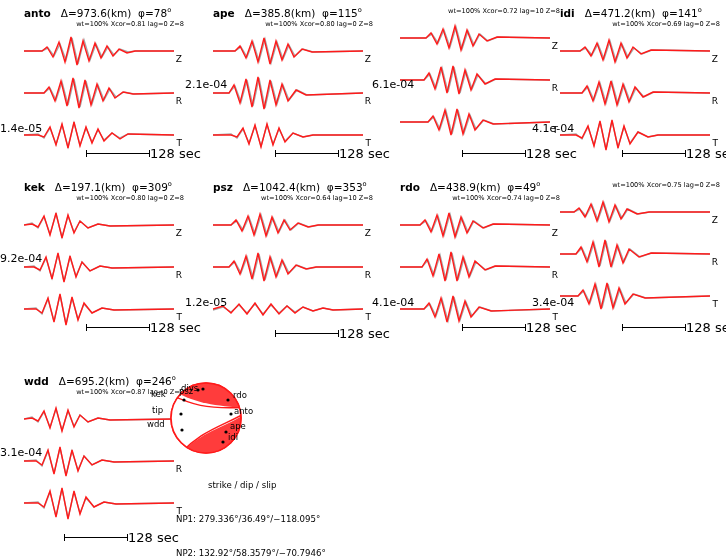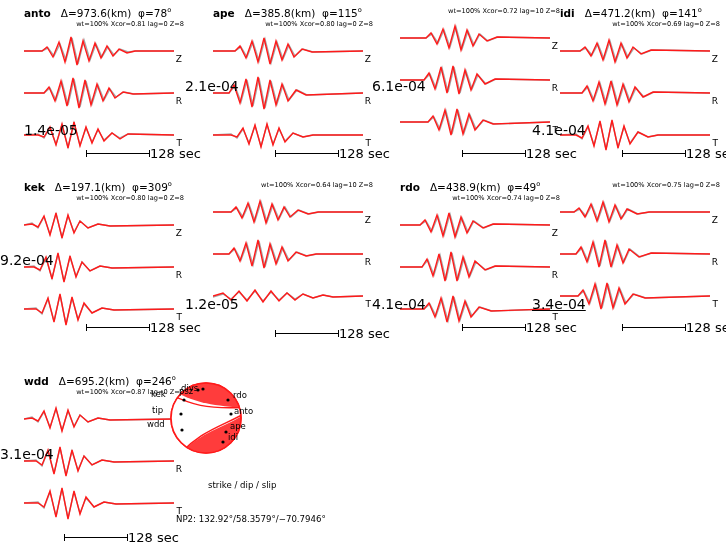--- a/index.html
+++ b/index.html
@@ -12,21 +12,21 @@
 
   .station{position:absolute;}
   .st-title{font-size:10.5px;white-space:nowrap;letter-spacing:0px;}
   .st-title .code{font-weight:bold;}
   .st-sub{font-size:6.6px;white-space:nowrap;margin-top:1px;text-align:right;}
 
   .traces{position:relative;margin-top:2px;}
   .trace{position:relative;height:42px;}
   .trace svg{display:block;position:absolute;left:0;top:0;}
   .comp{position:absolute;right:2px;font-size:9px;top:24px;}
-  .amp{position:absolute;font-size:14px;white-space:nowrap;}
+  .amp{position:absolute;font-size:11px;white-space:nowrap;}
 
   .scalebar{position:absolute;}
   .scalebar .bar{position:relative;height:7px;border-left:1px solid #000;border-right:1px solid #000;}
   .scalebar .bar:after{content:"";position:absolute;left:0;right:0;top:3px;border-top:1px solid #000;}
   .scalebar .lbl{position:absolute;left:64px;top:-4px;font-size:13px;white-space:nowrap;}
 
   
   .beachball{position:absolute;}
   .bb-label{position:absolute;font-size:8.5px;white-space:nowrap;}
 
@@ -66,21 +66,21 @@
         <span class="comp">R</span>
       </div>
       <div class="trace">
         <svg width="150" height="42" viewBox="0 0 150 42">
           <path d="M0 21 L14 20 L20 24 L26 14 L32 30 L38 11 L44 33 L50 9 L56 31 L62 14 L68 28 L74 16 L80 26 L88 19 L96 24 L104 20 L150 21" fill="none" stroke="#a6a6a6" stroke-width="1.4"></path>
           <path d="M0 21 L14 21 L20 23 L26 13 L32 31 L38 10 L44 34 L50 8 L56 32 L62 13 L68 29 L74 15 L80 27 L88 19 L96 25 L104 20 L150 21" fill="none" stroke="#ff1a1a" stroke-width="1.4"></path>
         </svg>
         <span class="comp">T</span>
       </div>
     </div>
-    <div class="amp" style="left:-24px;top:116px;padding-left:24px;">1.4e-05</div>
+    <div class="amp" style="left:-24px;top:116px;">1.4e-05</div>
     <div class="scalebar" style="left:62px;top:144px;width:64px;">
       <div class="bar"></div>
       <div class="lbl">128 sec</div>
     </div>
   </div>
 
   <div class="station" style="left:213px;top:6px;width:160px;">
     <div class="st-title">
       <span class="code">ape</span>
       &nbsp; Δ=<span>385.8</span>(km)
@@ -237,20 +237,25 @@
       </div>
     </div>
     <div class="amp" style="left:-24px;top:72px;">9.2e-04</div>
     <div class="scalebar" style="left:62px;top:144px;width:64px;">
       <div class="bar"></div>
       <div class="lbl">128 sec</div>
     </div>
   </div>
 
   <div class="station" style="left:213px;top:180px;width:160px;">
+    <div class="st-title">
+      <span class="code">psz</span>
+      &nbsp; Δ=<span>1042.4</span>(km)
+      &nbsp;φ=<span>353</span><sup>o</sup>
+    </div>
     <div class="st-sub">
       wt=<span>100%</span>
       Xcor=<span>0.64</span>
       lag=<span>10</span>
       Z=<span>8</span>
     </div>
     <div class="traces">
       <div class="trace">
         <svg width="150" height="42" viewBox="0 0 150 42">
           <path d="M0 21 L18 21 L24 17 L30 26 L36 13 L42 30 L48 11 L54 31 L60 14 L66 28 L72 16 L78 26 L86 19 L96 23 L106 21 L150 21" fill="none" stroke="#a6a6a6" stroke-width="1.4"></path>
@@ -345,21 +350,21 @@
         <span class="comp">R</span>
       </div>
       <div class="trace">
         <svg width="150" height="42" viewBox="0 0 150 42">
           <path d="M0 21 L18 21 L24 16 L30 28 L36 10 L42 33 L48 9 L54 32 L60 14 L66 28 L74 19 L86 23 L150 21" fill="none" stroke="#a6a6a6" stroke-width="1.4"></path>
           <path d="M0 21 L18 21 L23 15 L29 29 L35 9 L41 34 L47 8 L53 33 L59 13 L65 29 L73 19 L85 23 L150 21" fill="none" stroke="#ff1a1a" stroke-width="1.4"></path>
         </svg>
         <span class="comp">T</span>
       </div>
     </div>
-    <div class="amp" style="left:-28px;top:116px;text-decoration:underline;">3.4e-04</div>
+    <div class="amp" style="left:-28px;top:116px;">3.4e-04</div>
     <div class="scalebar" style="left:62px;top:144px;width:64px;">
       <div class="bar"></div>
       <div class="lbl">128 sec</div>
     </div>
   </div>
 
   <div class="station" style="left:24px;top:374px;width:160px;">
     <div class="st-title">
       <span class="code">wdd</span>
       &nbsp; Δ=<span>695.2</span>(km)
@@ -439,20 +444,21 @@
   <div class="bb-label" style="left:151px;top:389px;">kek</div>
   <div class="bb-label" style="left:233px;top:390px;">rdo</div>
   <div class="bb-label" style="left:152px;top:405px;">tip</div>
   <div class="bb-label" style="left:234px;top:406px;">anto</div>
   <div class="bb-label" style="left:147px;top:419px;">wdd</div>
   <div class="bb-label" style="left:230px;top:421px;">ape</div>
   <div class="bb-label" style="left:228px;top:432px;">idi</div>
 
   <div class="solution" style="left:176px;top:457px;">
     <div><span style="margin-left:32px;">strike / dip / slip</span></div>
+    <div><span>NP1:</span> <span>279.336°/36.49°/−118.095°</span></div>
     <div><span>NP2:</span> <span>132.92°/58.3579°/−70.7946°</span></div>
     
     
     
     
     
     
     
   </div>
 

